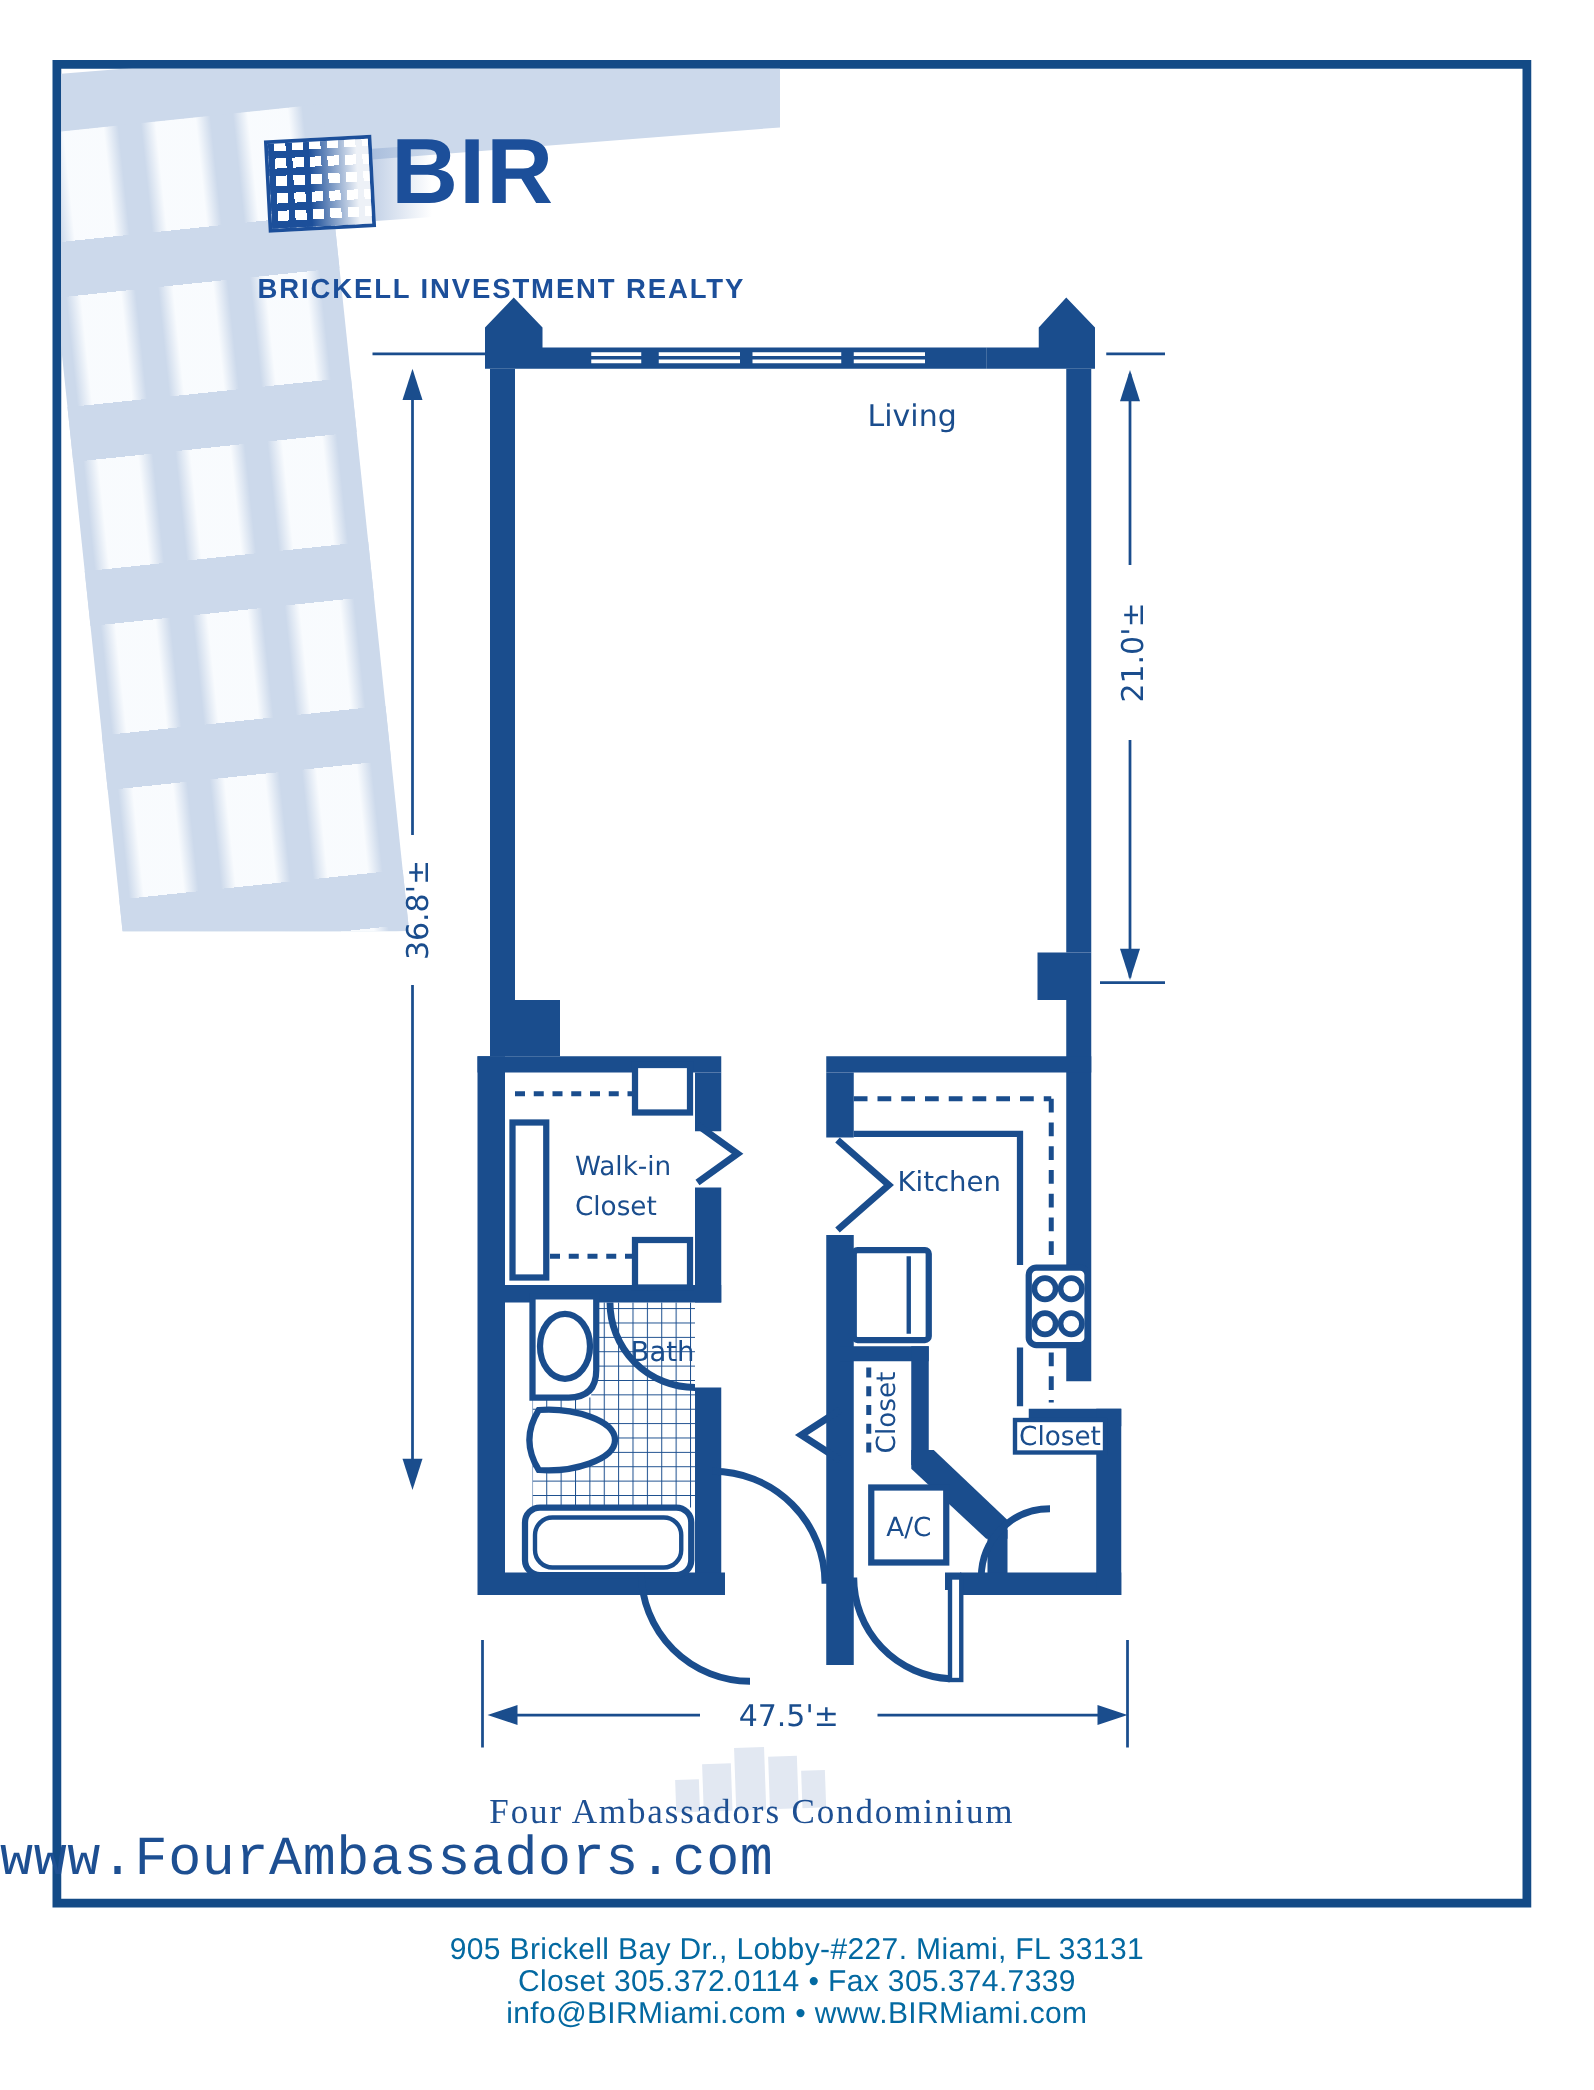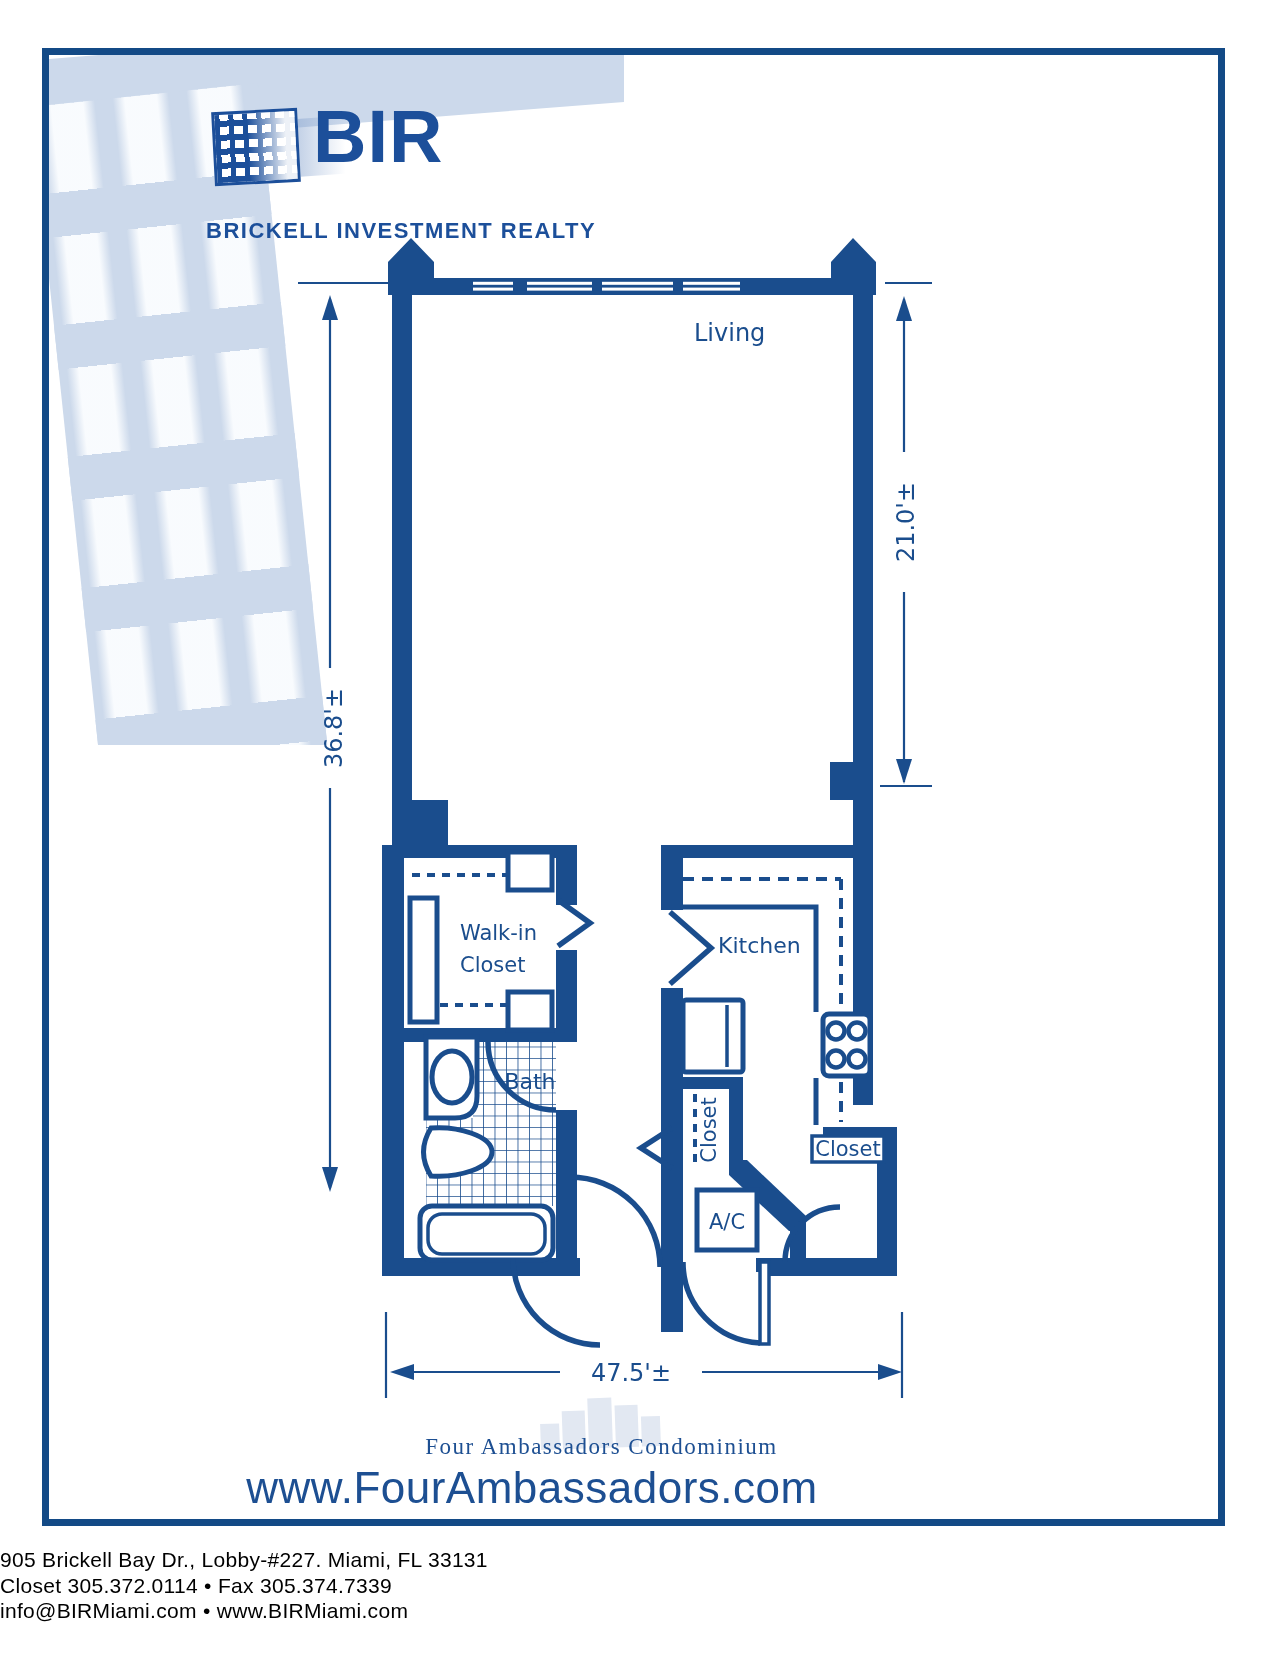--- a/index.html
+++ b/index.html
@@ -26,25 +26,25 @@
                repeating-linear-gradient(90deg,#1c4f9a 0 5px,rgba(0,0,0,0) 5px 14px),
                repeating-linear-gradient(0deg,#1c4f9a 0 6px,rgba(0,0,0,0) 6px 14px);}
   .logo-fade{position:absolute;left:0;top:0;right:0;bottom:0;
              background:linear-gradient(90deg,rgba(255,255,255,0) 40%,rgba(255,255,255,.92) 88%);}
   .logo-text{position:absolute;left:313px;top:100px;font-size:74px;line-height:1;font-weight:bold;
              color:#1c4f9a;letter-spacing:1px;}
   .logo-tagline{position:absolute;left:206px;top:190px;font-size:22px;font-weight:bold;
              color:#1c4f9a;letter-spacing:1.5px;white-space:nowrap;margin-top:28px;}
   svg.plan{position:absolute;left:0;top:0;}
   .ft-condo{position:absolute;left:0;top:1434px;width:1203px;text-align:center;
-            font-family:"Liberation Serif",serif;font-size:23px;color:#1d4f92;letter-spacing:1.5px;}
-  .ft-site{position:absolute;left:0;top:1463px;width:1064px;text-align:center;
-            font-family:Liberation Sans, sans-serif;font-size:44px;color:#1d4f92;letter-spacing:0.5px;}
-  .ft-contact{position:absolute;left:0;top:1547px;width:1275px;text-align:left;
-            font-size:21px;line-height:25.5px;color:#000000;letter-spacing:0.3px;}
+            font-family:"Liberation Serif",serif;font-size:28px;color:#1d4f92;letter-spacing:1.5px;}
+  .ft-site{position:absolute;left:0;top:1463px;width:1064px;
+            font-family:Liberation Mono, monospace;font-size:44px;color:#1d4f92;letter-spacing:0.5px;}
+  .ft-contact{position:absolute;left:0;top:1547px;width:1275px;text-align:center;
+            font-size:24px;line-height:25.5px;color:#0369a1;letter-spacing:0.3px;}
 </style>
 </head>
 <body>
 
 <div class="frame"></div>
 
 <div class="backdrop">
   <div class="bd-band"></div>
   <div class="bd-grid"></div>
 </div>

